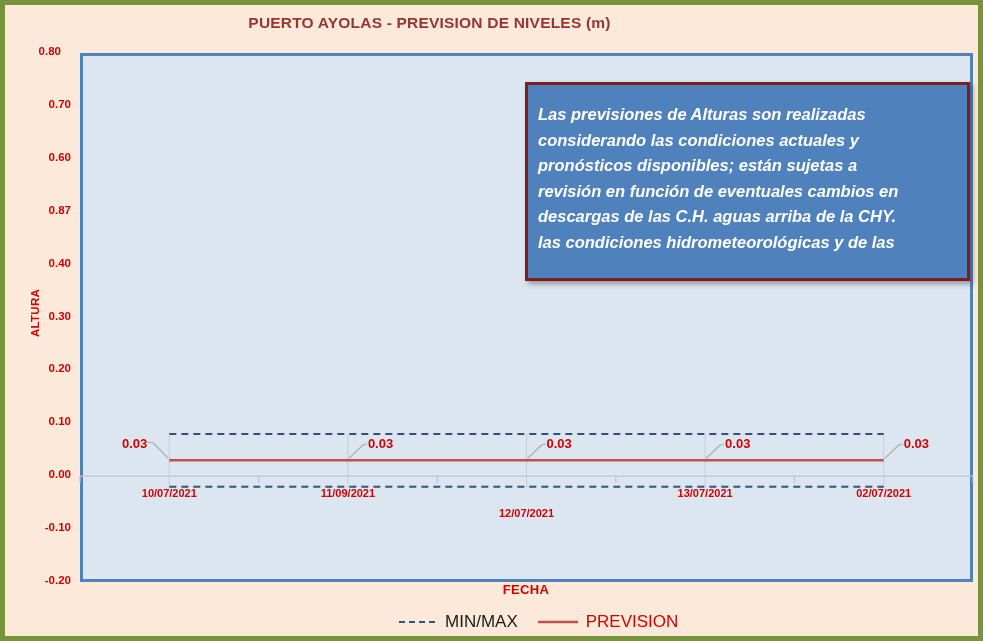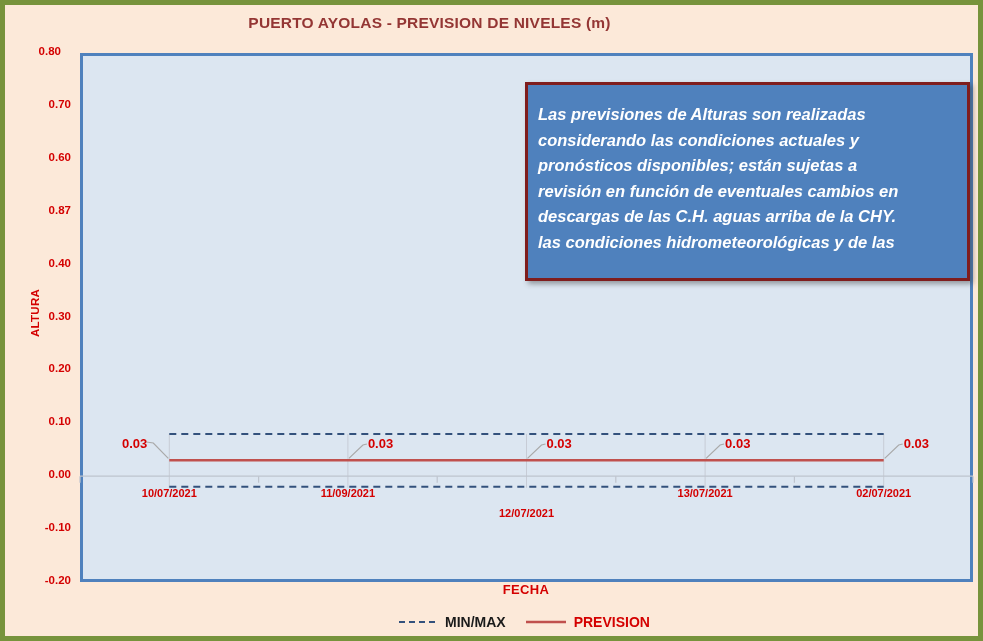--- a/index.html
+++ b/index.html
@@ -44,21 +44,21 @@
     transform:rotate(-90deg);
     font-size:11.5px;font-weight:bold;color:#D40000;letter-spacing:.3px;
   }
   #x-axis-title{
     left:421px;top:577px;width:200px;text-align:center;
     font-size:13px;font-weight:bold;color:#D40000;letter-spacing:.3px;
   }
   #legend{
     left:393px;top:608px;height:18px;display:flex;align-items:center;gap:7px;
   }
-  #legend .lg-label{font-size:14px;font-weight:bold;}
+  #legend .lg-label{font-size:17px;font-weight:normal;}
   #legend-minmax-label{color:#1a1a1a;margin-right:12px;}
   #legend-prevision-label{color:#D40000;}
   #overlay-svg{left:0;top:0;pointer-events:none;}
 </style>
 </head>
 <body>
 
 <div id="stage">
 
   <div id="chart-title" class="abs">PUERTO AYOLAS - PREVISION DE NIVELES (m)</div>

